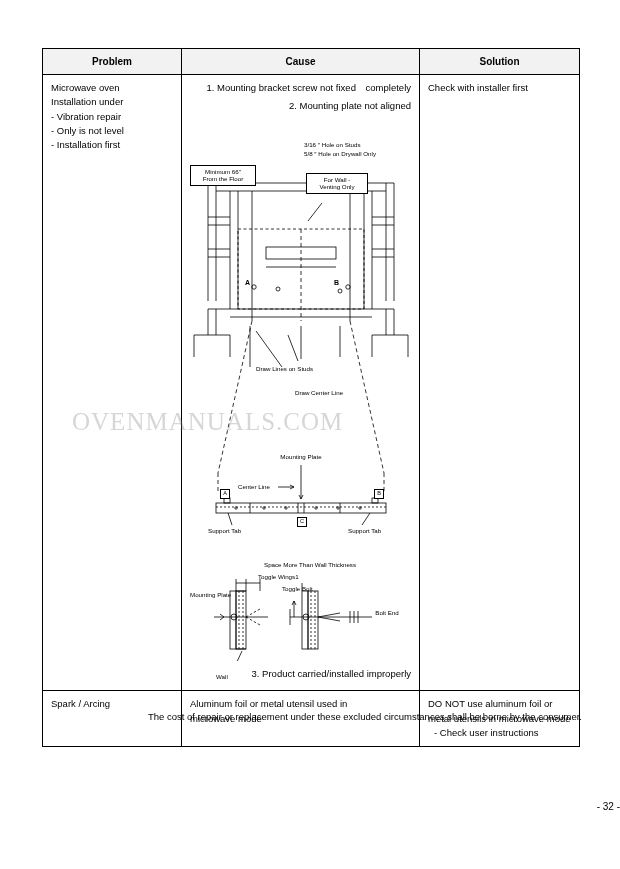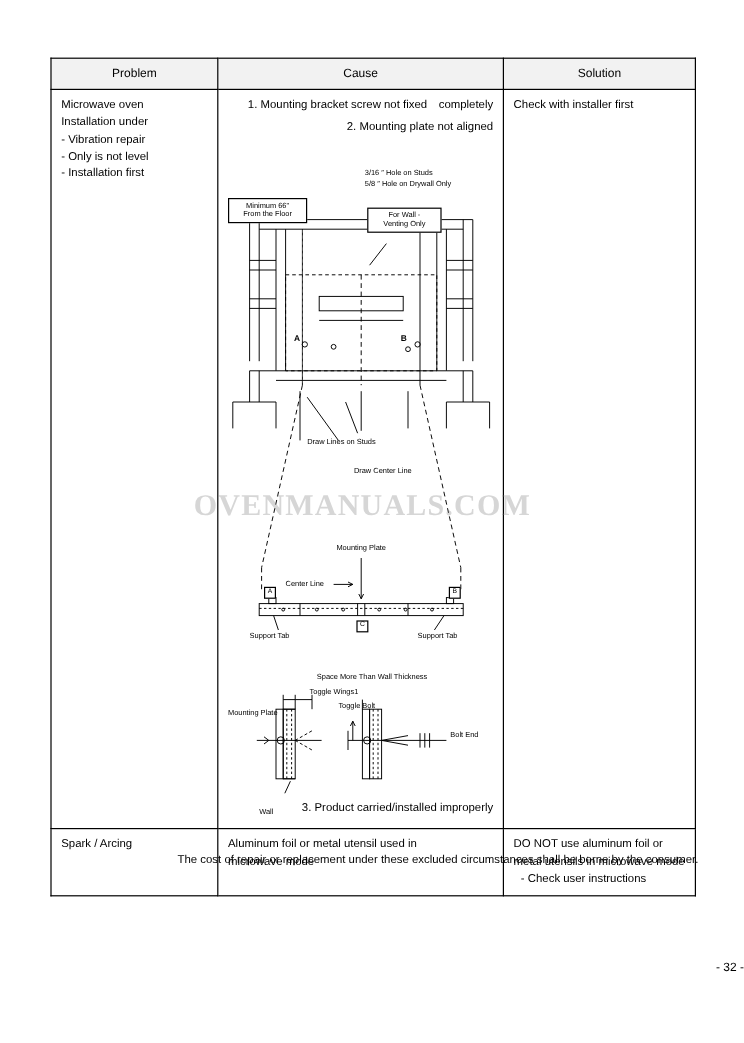--- a/index.html
+++ b/index.html
@@ -33,21 +33,21 @@
   }
   table.trouble th, table.trouble td {
     border: 1px solid #000000;
     vertical-align: top;
     padding: 6px 8px;
     font-size: 9.5px;
     line-height: 1.5;
   }
   table.trouble th {
     text-align: center;
-    font-weight: normal;
+    font-weight: bold;
     background: #f2f2f2;
     padding: 5px 4px;
     font-size: 10px;
   }
   col.c1 { width: 139px; }
   col.c2 { width: 238px; }
   col.c3 { width: 160px; }
 
   .cell-lines div { white-space: nowrap; }
   .num-list { margin: 0; padding: 0; text-align: right; }
@@ -89,26 +89,26 @@
     background: #fff;
     font-size: 5.6px;
     text-align: center;
     line-height: 7px;
     width: 8px;
     height: 8px;
   }
 
   .watermark {
     position: absolute;
-    left: 52px;
+    left: 72px;
     top: 408px;
     width: 500px;
-    text-align: center;
+    text-align: left;
     font-size: 25px;
-    font-weight: bold;
+    font-weight: normal;
     letter-spacing: 1px;
     color: rgba(130,130,130,0.33);
     font-family: "Liberation Serif", serif;
     pointer-events: none;
     white-space: nowrap;
   }
 
   .footnote {
     position: absolute;
     left: 42px;

